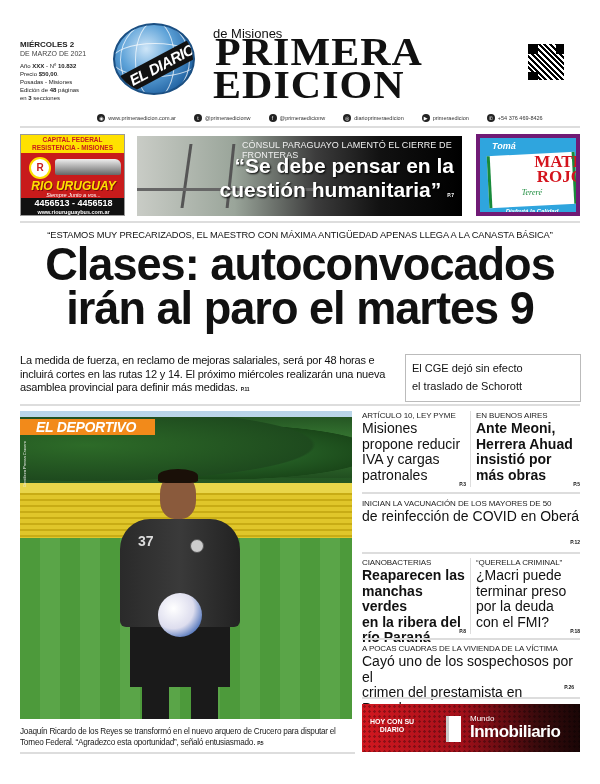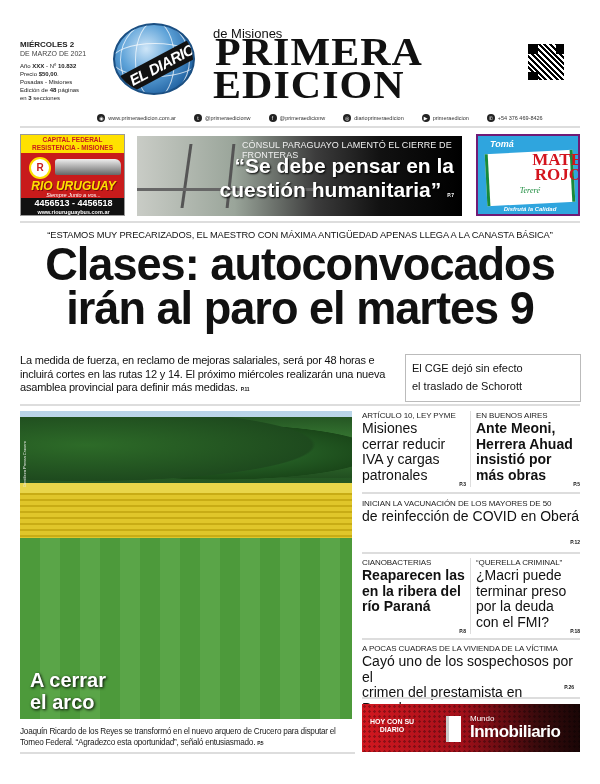--- a/index.html
+++ b/index.html
@@ -33,21 +33,21 @@
 .ad-bus-name{position:absolute;left:0;top:44px;width:105px;text-align:center;color:#ffe100;font-weight:bold;font-size:12px;font-style:italic;text-shadow:1px 1px 0 #7a0d0d}
 .ad-bus-slogan{position:absolute;left:0;top:57px;width:105px;text-align:center;color:#fff;font-size:5.5px;font-style:italic}
 .ad-bus-phone{position:absolute;left:0;top:63px;width:105px;text-align:center;background:#111;color:#fff;font-weight:bold;font-size:9px;line-height:10px}
 .ad-bus-web{position:absolute;left:0;top:73px;width:105px;text-align:center;background:#111;color:#fff;font-size:5.5px;font-weight:bold;line-height:8px}
 .banner{left:137px;top:136px;width:325px;height:80px;background:linear-gradient(90deg,#c9ccc6 0%,#9aa59a 30%,#3c3c3c 55%,#111 75%,#000 100%);overflow:hidden}
 .bridge-tower{position:absolute;width:3px;height:64px;background:#555;top:8px}
 .bridge-deck{position:absolute;left:0;top:52px;width:180px;height:3px;background:#666}
 .banner-kicker{position:absolute;left:105px;top:4px;color:#f0f0f0;font-size:9px;letter-spacing:.1px}
 .banner-quote{position:absolute;right:8px;top:18px;color:#fff;font-weight:bold;font-size:21px;line-height:24px;text-align:right;text-shadow:1px 1px 2px #000}
 .banner-page{font-size:5px;font-weight:bold}
-.ad-mate{left:476px;top:134px;width:104px;height:82px;background:#2fa5de;border:2px solid #701a75;overflow:hidden}
+.ad-mate{left:476px;top:134px;width:104px;height:82px;background:#2fa5de;border:4px solid #701a75;overflow:hidden}
 .mate-ribbon{position:absolute;left:8px;top:16px;width:88px;height:52px;background:#fff;transform:rotate(-3deg);border-left:3px solid #188a3a;border-right:3px solid #188a3a}
 .mate-toma{position:absolute;left:12px;top:3px;color:#fff;font-style:italic;font-weight:bold;font-size:9px}
 .mate-brand{position:absolute;left:0;top:16px;width:104px;text-align:right;color:#d4141d;font-family:"Liberation Serif",serif;font-weight:bold;font-size:17px;line-height:15px}
 .mate-terere{position:absolute;left:0;top:50px;width:104px;text-align:center;color:#188a3a;font-style:italic;font-size:8px;font-family:"Liberation Serif",serif}
 .mate-slogan{position:absolute;left:0;top:70px;width:104px;text-align:center;color:#fff;font-size:6px;font-weight:bold;font-style:italic}
 .hr2{left:20px;top:221px;width:560px;height:2px;background:#ddd}
 
 .kicker{left:20px;top:230px;width:560px;text-align:center;font-size:9.3px;letter-spacing:-.1px;color:#111}
 .headline{left:20px;top:242px;width:560px;font-weight:bold;font-size:46px;line-height:44px;letter-spacing:-1px;text-align:center;transform:scaleX(.98)}
 .lead{left:20px;top:354px;width:380px;font-size:11px;line-height:13.5px;color:#111;letter-spacing:-.2px}
@@ -189,34 +189,41 @@
   <div>el traslado de Schorott</div>
 </div>
 <div class="abs hr3"></div>
 
 <div class="abs photo">
   <div class="sky"></div>
   <div class="trees"></div>
   <div class="stands"></div>
   <div class="stands-wall"></div>
   <div class="field"></div>
+  <div class="player-body">
+    <div class="p-head"></div>
+    <div class="p-hair"></div>
+    <div class="p-torso"></div>
+    <div class="p-num">37</div>
+    <div class="p-badge"></div>
+    <div class="p-shorts"></div>
+    <div class="p-legs"></div>
+    <div class="p-ball"></div>
+  </div>
+  <div class="deportivo">EL DEPORTIVO</div>
   <div class="photo-credit">Gentileza Prensa Crucero</div>
-  <div class="cerrar">
-    <div>A cerrar</div>
-    <div>el arco</div>
-  </div>
 </div>
 <div class="abs caption"><span>Joaquín Ricardo de los Reyes se transformó en el nuevo arquero de Crucero para disputar el Torneo Federal. “Agradezco esta oportunidad”, señaló entusiasmado.</span> <span class="pg">P.5</span></div>
 <div class="abs hr4"></div>
 
 <div class="col-story" style="left:362px;top:411px;width:104px;height:76px">
   <div class="sec-kicker">ARTÍCULO 10, LEY PYME</div>
   <div class="sec-head">
     <div>Misiones</div>
-    <div>cerrar reducir</div>
+    <div>propone reducir</div>
     <div>IVA y cargas</div>
     <div>patronales</div>
   </div>
   <div class="pright">P.3</div>
 </div>
 <div class="abs vdiv" style="left:470px;top:411px;height:76px"></div>
 <div class="col-story" style="left:476px;top:411px;width:104px;height:76px">
   <div class="sec-kicker">EN BUENOS AIRES</div>
   <div class="sec-head bold">
     <div>Ante Meoni,</div>
@@ -234,20 +241,21 @@
     <div>de reinfección de COVID en Oberá</div>
   </div>
   <div class="pright">P.12</div>
 </div>
 <div class="abs rhr" style="top:552px"></div>
 
 <div class="col-story" style="left:362px;top:558px;width:104px;height:76px">
   <div class="sec-kicker">CIANOBACTERIAS</div>
   <div class="sec-head bold">
     <div>Reaparecen las</div>
+    <div>manchas verdes</div>
     <div>en la ribera del</div>
     <div>río Paraná</div>
   </div>
   <div class="pright">P.8</div>
 </div>
 <div class="abs vdiv" style="left:470px;top:558px;height:76px"></div>
 <div class="col-story" style="left:476px;top:558px;width:104px;height:76px">
   <div class="sec-kicker">“QUERELLA CRIMINAL”</div>
   <div class="sec-head">
     <div>¿Macri puede</div>

